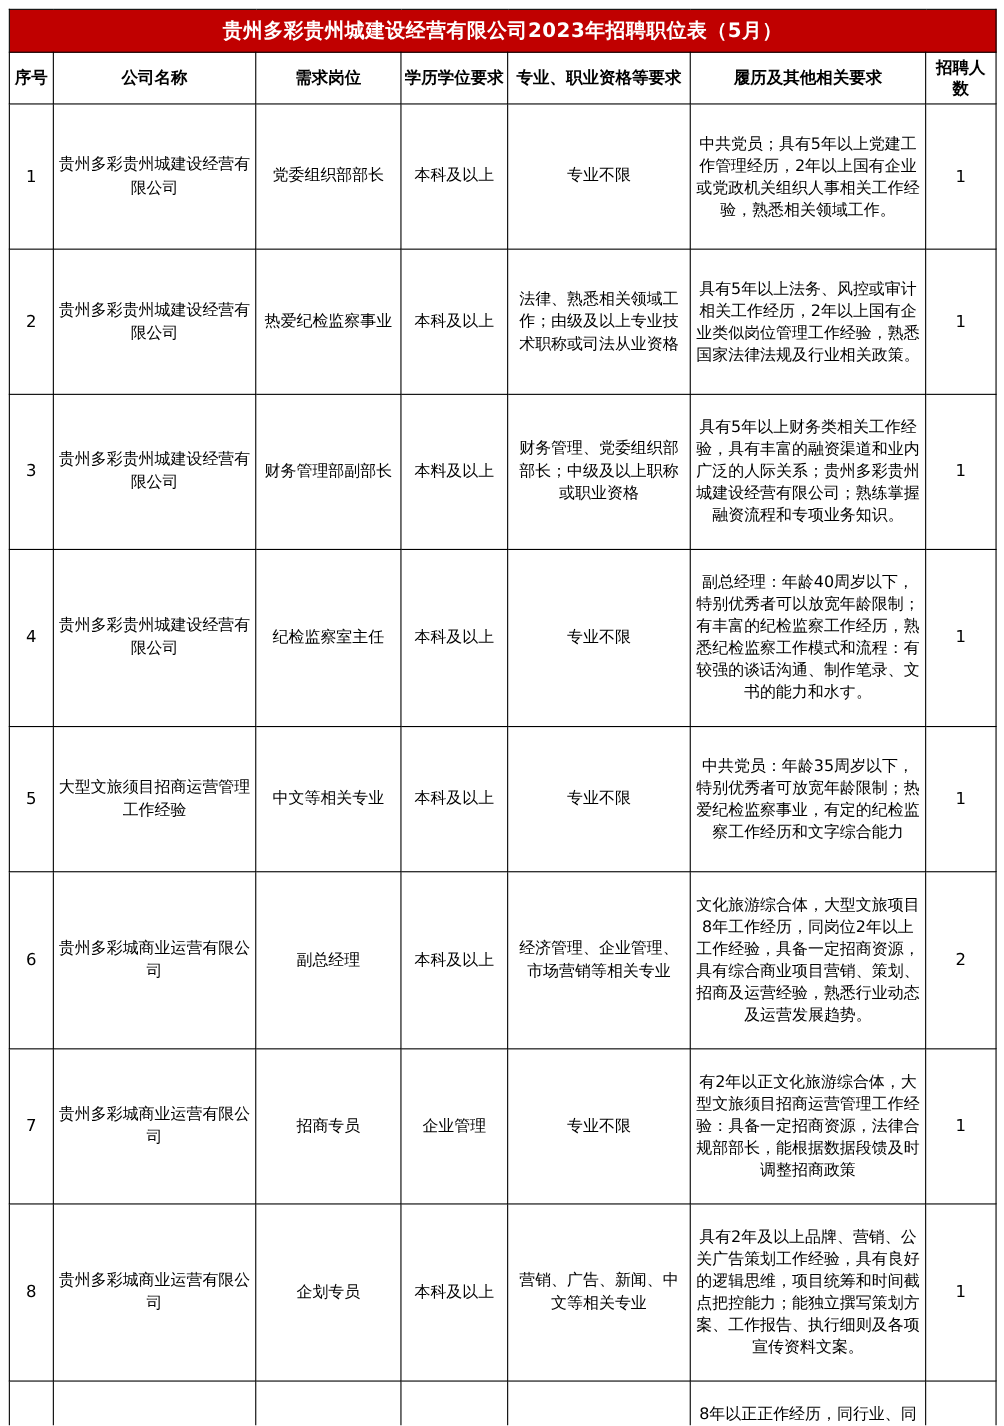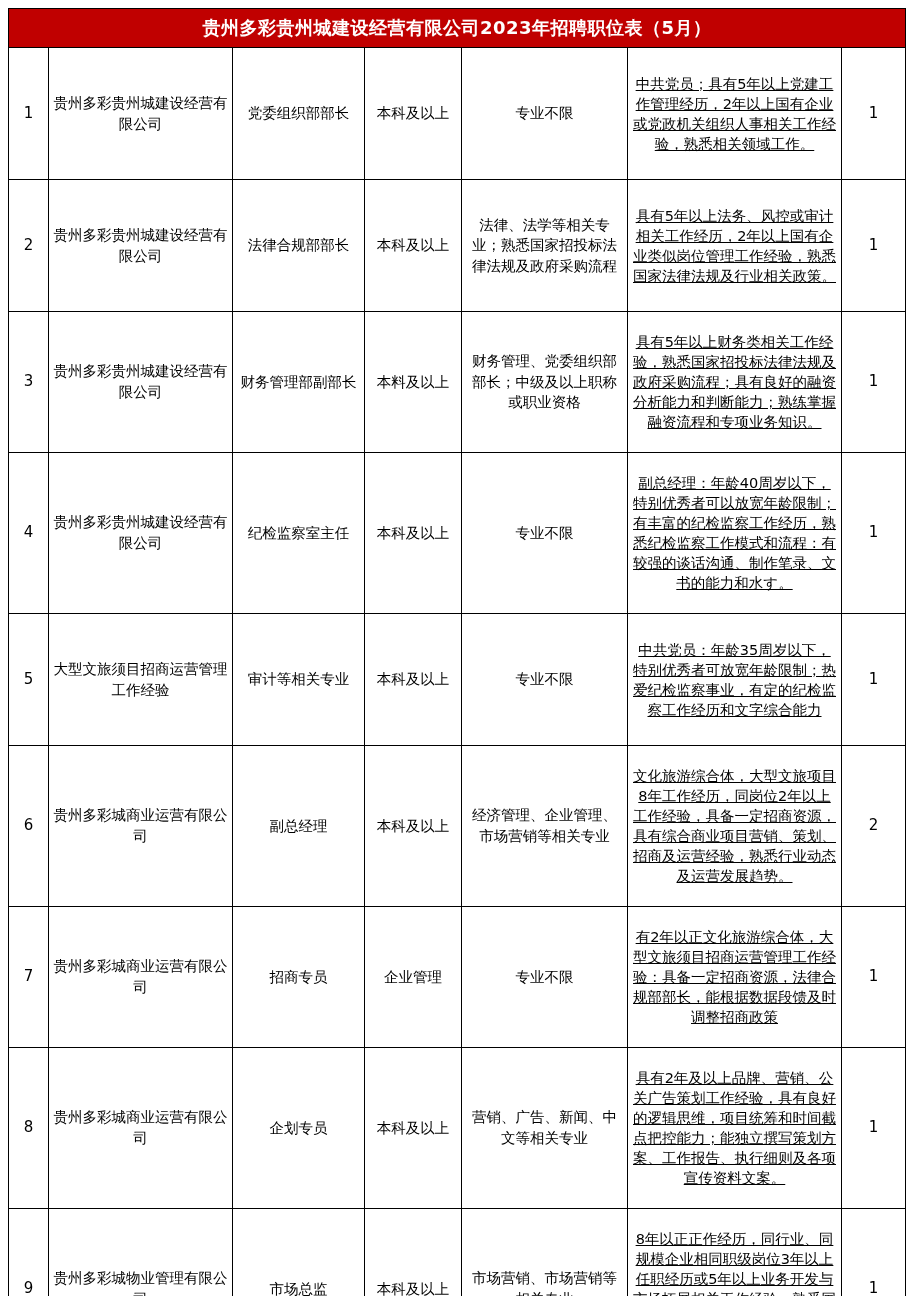--- a/index.html
+++ b/index.html
@@ -57,21 +57,20 @@
   tbody tr { height: 132px; }
   tbody td {
     font-size: 14.5px;
     line-height: 1.42;
     padding: 4px 3px;
   }
   tbody td.cell-requirements {
     line-height: 1.38;
     padding: 20px 5px;
     font-size: 14.5px;
-    text-decoration: underline;
   }
   tbody td.cell-no,
   tbody td.cell-headcount {
     font-size: 15px;
   }
 </style>
 </head>
 <body>
 
 <div class="page">
@@ -82,62 +81,71 @@
         <col class="c-position">
       <col class="c-education">
         <col class="c-major">
         <col class="c-req">
         <col class="c-count">
     </colgroup>
     <thead>
       <tr class="title-row">
         <th colspan="7" style="background: rgb(192, 0, 0); color: rgb(255, 255, 255);">贵州多彩贵州城建设经营有限公司2023年招聘职位表（5月）</th>
       </tr>
+      <tr class="header-row" id="header-row">
+          <th>序号</th>
+          <th>公司名称</th>
+          <th>需求岗位</th>
+          <th>学历学位要求</th>
+          <th>专业、职业资格等要求</th>
+          <th>履历及其他相关要求</th>
+          <th>招聘人数</th>
+        </tr>
     </thead>
     <tbody id="table-body">
         <tr>
           <td class="cell-no">1</td>
           <td class="cell-company">贵州多彩贵州城建设经营有限公司</td>
           <td class="cell-position">党委组织部部长</td>
           <td class="cell-education">本科及以上</td>
           <td class="cell-major">专业不限</td>
           <td class="cell-requirements">中共党员；具有5年以上党建工作管理经历，2年以上国有企业或党政机关组织人事相关工作经验，熟悉相关领域工作。</td>
           <td class="cell-headcount">1</td>
         </tr>
         <tr>
           <td class="cell-no">2</td>
           <td class="cell-company">贵州多彩贵州城建设经营有限公司</td>
-          <td class="cell-position">法律合规部部长</td>
+          <td class="cell-position">热爱纪检监察事业</td>
           <td class="cell-education">本科及以上</td>
-          <td class="cell-major">法律、法学等相关专业；熟悉国家招投标法律法规及政府采购流程</td>
+          <td class="cell-major">法律、熟悉相关领域工作；由级及以上专业技术职称或司法从业资格</td>
           <td class="cell-requirements">具有5年以上法务、风控或审计相关工作经历，2年以上国有企业类似岗位管理工作经验，熟悉国家法律法规及行业相关政策。</td>
           <td class="cell-headcount">1</td>
         </tr>
         <tr>
           <td class="cell-no">3</td>
           <td class="cell-company">贵州多彩贵州城建设经营有限公司</td>
           <td class="cell-position">财务管理部副部长</td>
           <td class="cell-education">本料及以上</td>
           <td class="cell-major">财务管理、党委组织部部长；中级及以上职称或职业资格</td>
-          <td class="cell-requirements">具有5年以上财务类相关工作经验，熟悉国家招投标法律法规及政府采购流程；具有良好的融资分析能力和判断能力；熟练掌握融资流程和专项业务知识。</td>
+          <td class="cell-requirements">具有5年以上财务类相关工作经验，具有丰富的融资渠道和业内广泛的人际关系；贵州多彩贵州城建设经营有限公司；熟练掌握融资流程和专项业务知识。</td>
           <td class="cell-headcount">1</td>
         </tr>
         <tr>
           <td class="cell-no">4</td>
           <td class="cell-company">贵州多彩贵州城建设经营有限公司</td>
           <td class="cell-position">纪检监察室主任</td>
           <td class="cell-education">本科及以上</td>
           <td class="cell-major">专业不限</td>
           <td class="cell-requirements">副总经理：年龄40周岁以下，特别优秀者可以放宽年龄限制；有丰富的纪检监察工作经历，熟悉纪检监察工作模式和流程：有较强的谈话沟通、制作笔录、文书的能力和水す。</td>
           <td class="cell-headcount">1</td>
         </tr>
         <tr>
           <td class="cell-no">5</td>
           <td class="cell-company">大型文旅须目招商运营管理工作经验</td>
-          <td class="cell-position">审计等相关专业</td>
+          <td class="cell-position">中文等相关专业</td>
           <td class="cell-education">本科及以上</td>
           <td class="cell-major">专业不限</td>
           <td class="cell-requirements">中共党员：年龄35周岁以下，特别优秀者可放宽年龄限制；热爱纪检监察事业，有定的纪检监察工作经历和文字综合能力</td>
           <td class="cell-headcount">1</td>
         </tr>
         <tr>
           <td class="cell-no">6</td>
           <td class="cell-company">贵州多彩城商业运营有限公司</td>
           <td class="cell-position">副总经理</td>
           <td class="cell-education">本科及以上</td>

